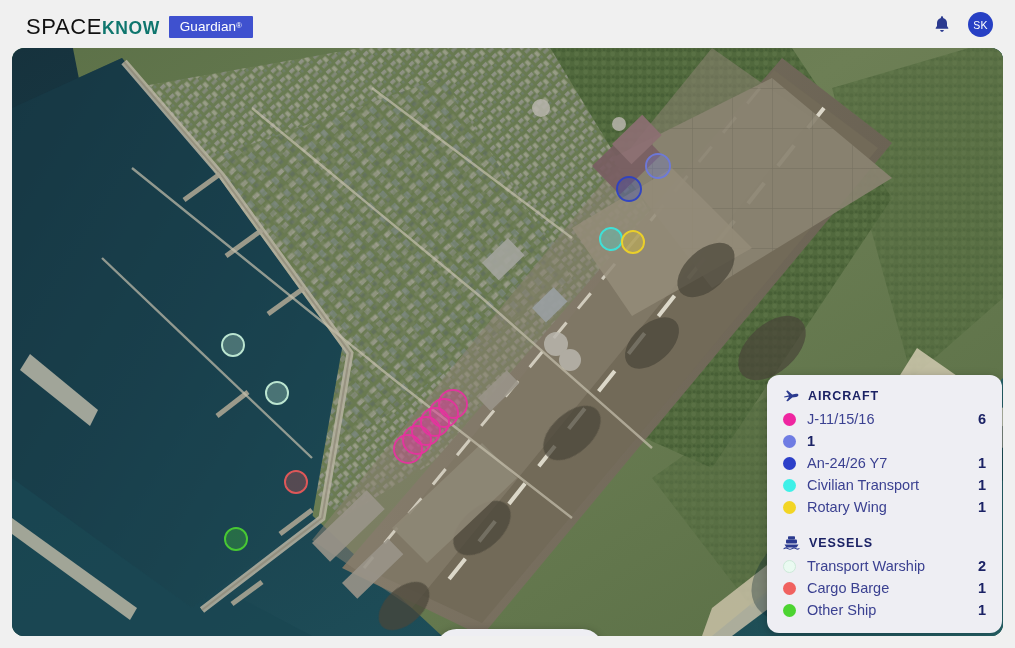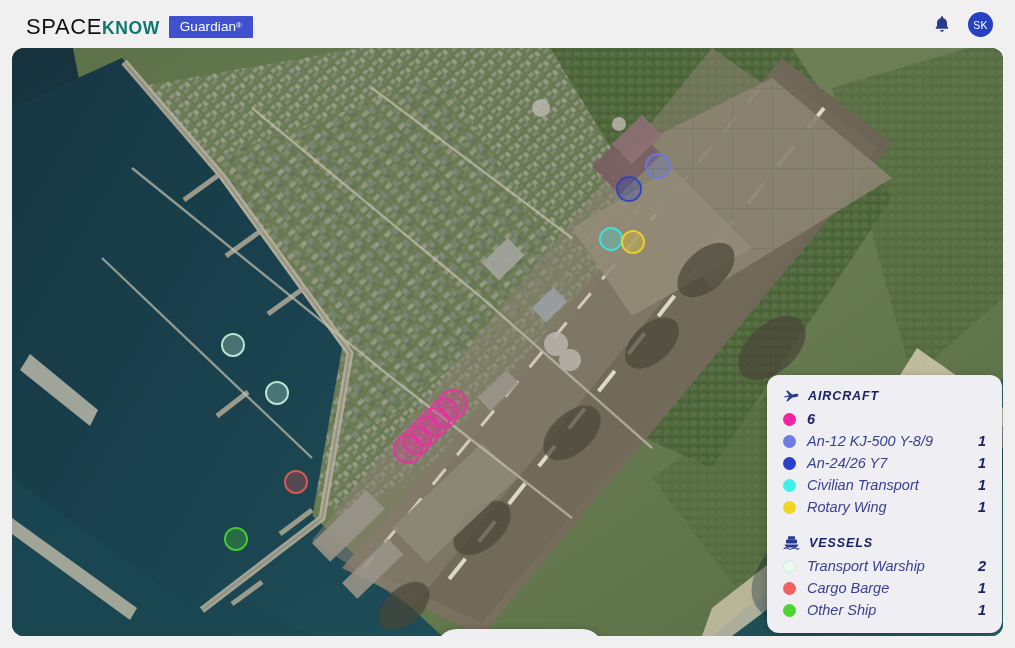--- a/index.html
+++ b/index.html
@@ -28,21 +28,21 @@
   #bell-btn { width:24px; height:24px; display:flex; align-items:center; justify-content:center; cursor:pointer; }
   #avatar {
     width:25px; height:25px; border-radius:50%; background:#2740c4;
     color:#fff; font-size:10.5px; font-weight:400; letter-spacing:.3px;
     display:flex; align-items:center; justify-content:center; cursor:pointer;
   }
 
   
   #map-frame {
     position:absolute; left:12px; top:48px; width:991px; height:588px;
-    border-radius:12px; overflow:hidden; background:#14532d;font-style:italic;
+    border-radius:12px; overflow:hidden; background:#14532d;
   }
   #map-canvas { position:absolute; inset:0; }
   #map-canvas svg { display:block; width:991px; height:588px; }
 
   
   .marker { position:absolute; border-radius:50%; pointer-events:auto; cursor:pointer; }
 
   
   #legend {
     position:absolute; left:755px; top:327px; width:235px;
@@ -269,25 +269,25 @@
         <div class="legend-section-head">
           <span style="display: inline-flex;">
             <svg width="16" height="15" viewBox="0 0 16 15" aria-hidden="true">
               <path d="M1.2 8.4 L6 7.3 L3.1 3.0 L4.6 2.6 L9.2 6.6 L13 5.8 C14.3 5.5 15.4 6.0 15.4 7.0 C15.4 8.0 14.4 8.7 13.1 8.9 L9.3 9.5 L4.8 13.2 L3.3 12.9 L6.0 8.8 L1.3 9.6 Z" fill="#2b3a8f"></path>
             </svg>
           </span>
           <span>AIRCRAFT</span>
         </div>
         <div class="legend-row">
           <span class="legend-dot" style="background: rgb(239, 37, 160);"></span>
+          <span class="legend-label">J-11/15/16</span>
           <span class="legend-count">6</span>
         </div>
         <div class="legend-row">
           <span class="legend-dot" style="background: rgb(111, 124, 227);"></span>
-          <span class="legend-label">An-12 KJ-500 Y-8/9</span>
           <span class="legend-count">1</span>
         </div>
         <div class="legend-row">
           <span class="legend-dot" style="background: rgb(44, 63, 201);"></span>
           <span class="legend-label">An-24/26 Y7</span>
           <span class="legend-count">1</span>
         </div>
         <div class="legend-row">
           <span class="legend-dot" style="background: rgb(62, 240, 232);"></span>
           <span class="legend-label">Civilian Transport</span>

